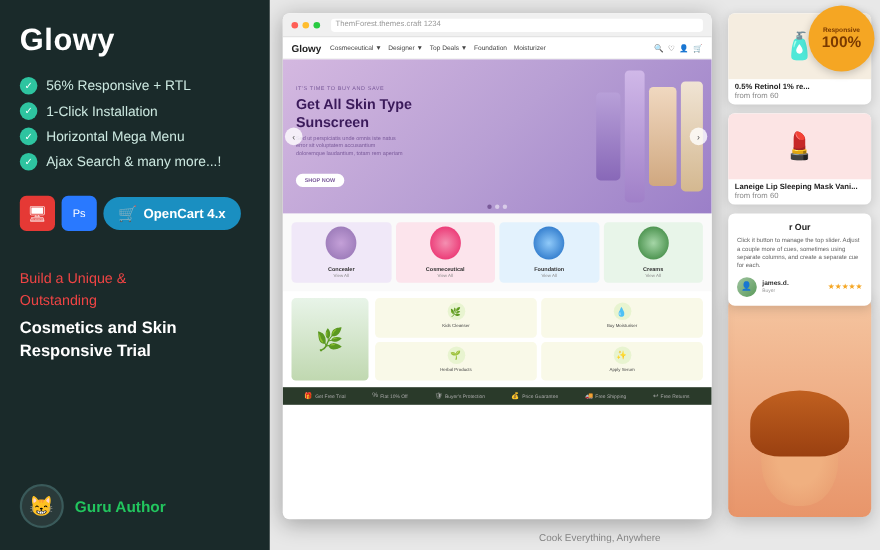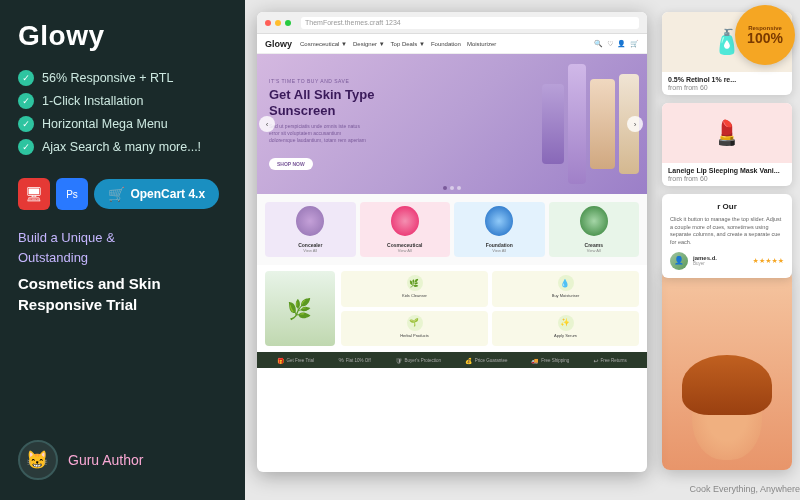--- a/index.html
+++ b/index.html
@@ -95,24 +95,25 @@
       display: flex;
       align-items: center;
       gap: 5px;
     }
 
     .opencart-btn .cart-icon {
       font-size: 14px;
     }
 
     .build-text {
-      color: #c4b5fd;
+      color: #ef4444;
       font-size: 13px;
       line-height: 1.5;
       margin-bottom: 6px;
+      margin-top: 15px;
     }
 
     .store-title {
       color: #fff;
       font-size: 15px;
       font-weight: 700;
       line-height: 1.4;
       margin-bottom: 18px;
     }
 
@@ -129,23 +130,23 @@
       background: #2a3a3a;
       border-radius: 50%;
       display: flex;
       align-items: center;
       justify-content: center;
       font-size: 18px;
       border: 2px solid #3a5a5a;
     }
 
     .author-name {
-      color: #f9a8d4;
+      color: #22c55e;
       font-size: 14px;
-      font-weight: 400;
+      font-weight: 700;
     }
 
     
     .main-preview {
       flex: 1;
       position: relative;
       overflow: hidden;
       background: #e8e8e8;
     }
 
@@ -649,21 +650,21 @@
       color: #7a3a00;
       line-height: 1;
     }
 
     
     .bottom-text {
       position: absolute;
       bottom: 6px;
       left: 245px;
       right: 0;
-      text-align: right;
+      text-align: left;
       font-size: 9px;
       color: #888;
     }
 
     .arrow-btn {
       position: absolute;
       top: 50%;
       transform: translateY(-50%);
       width: 16px;
       height: 16px;

